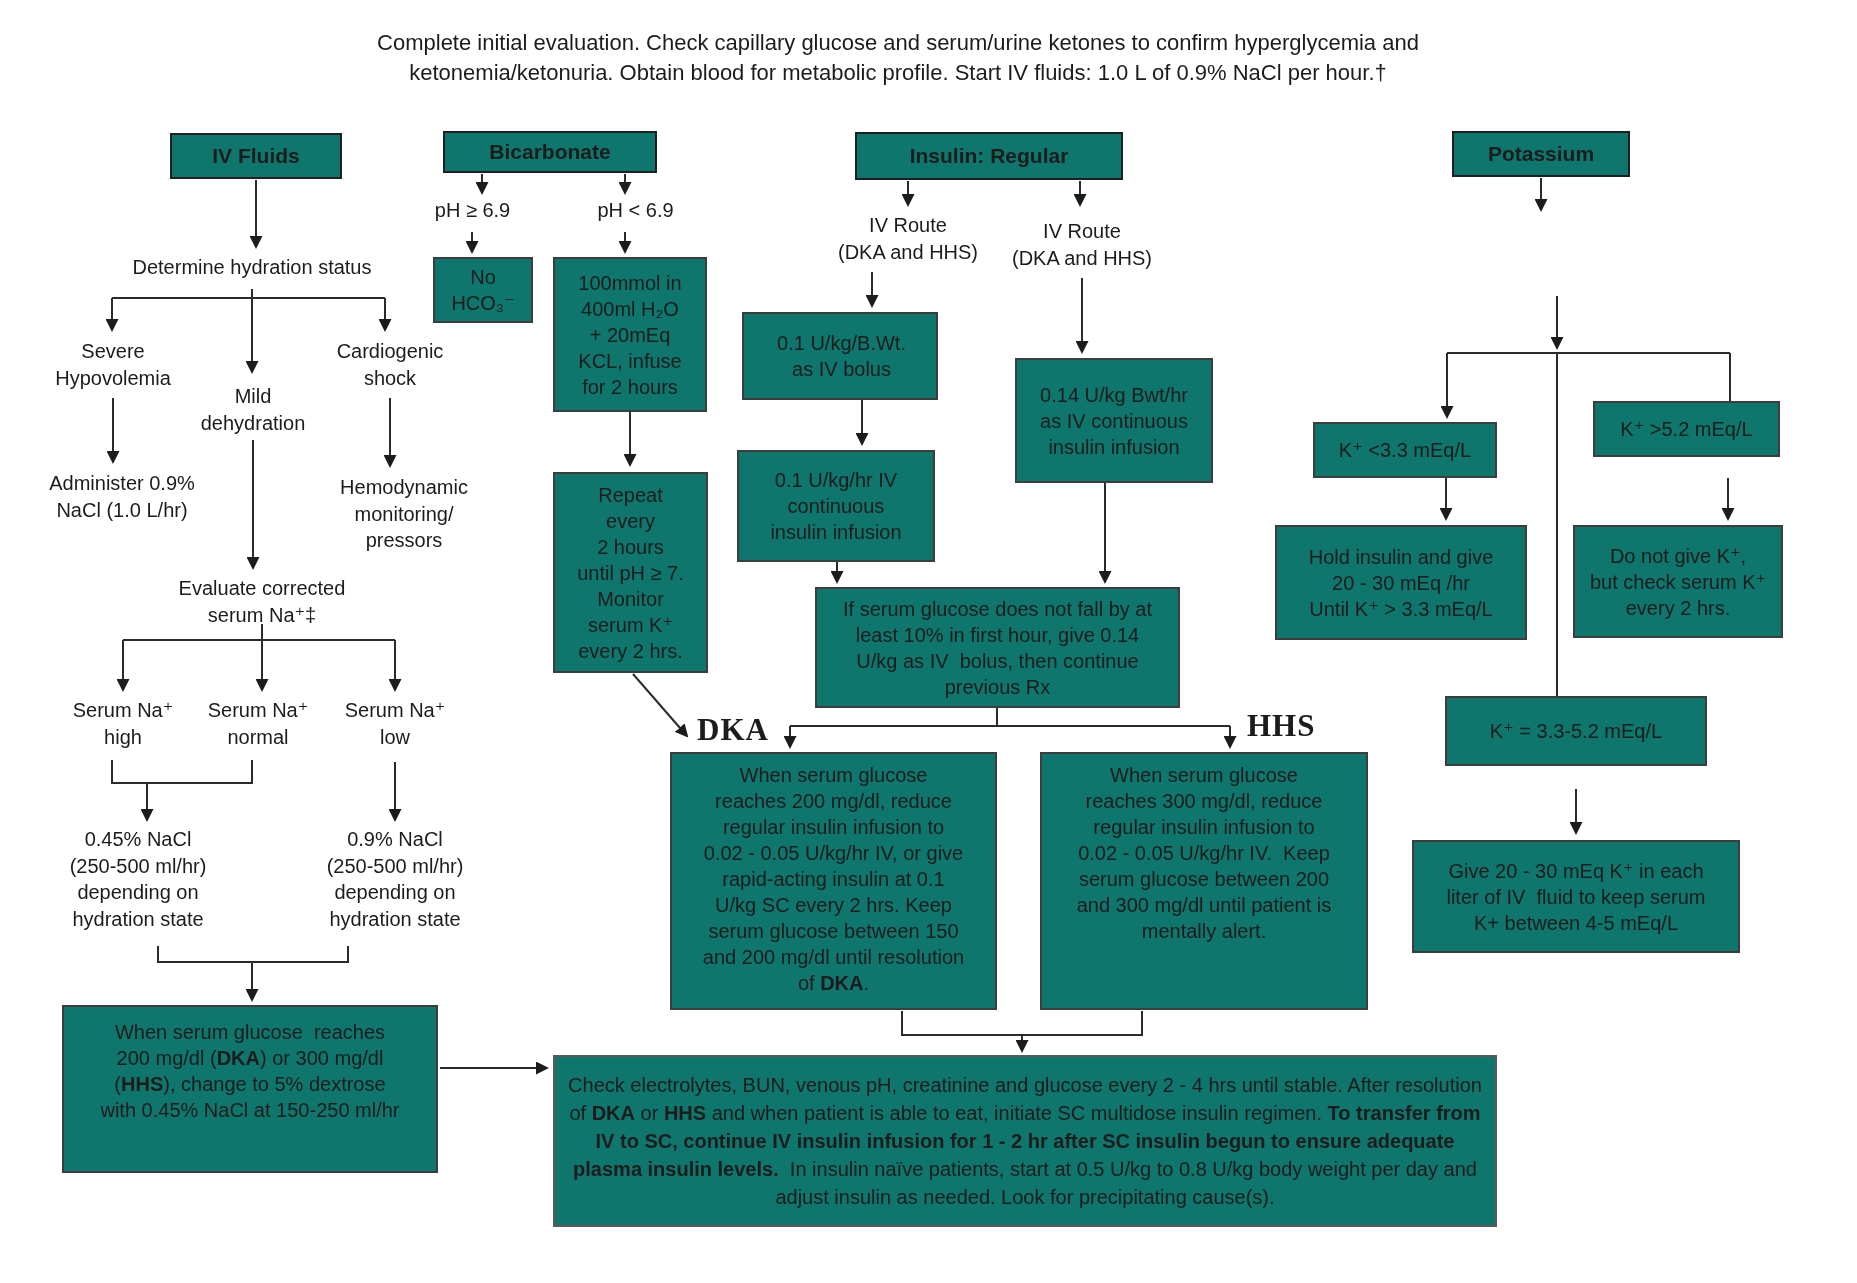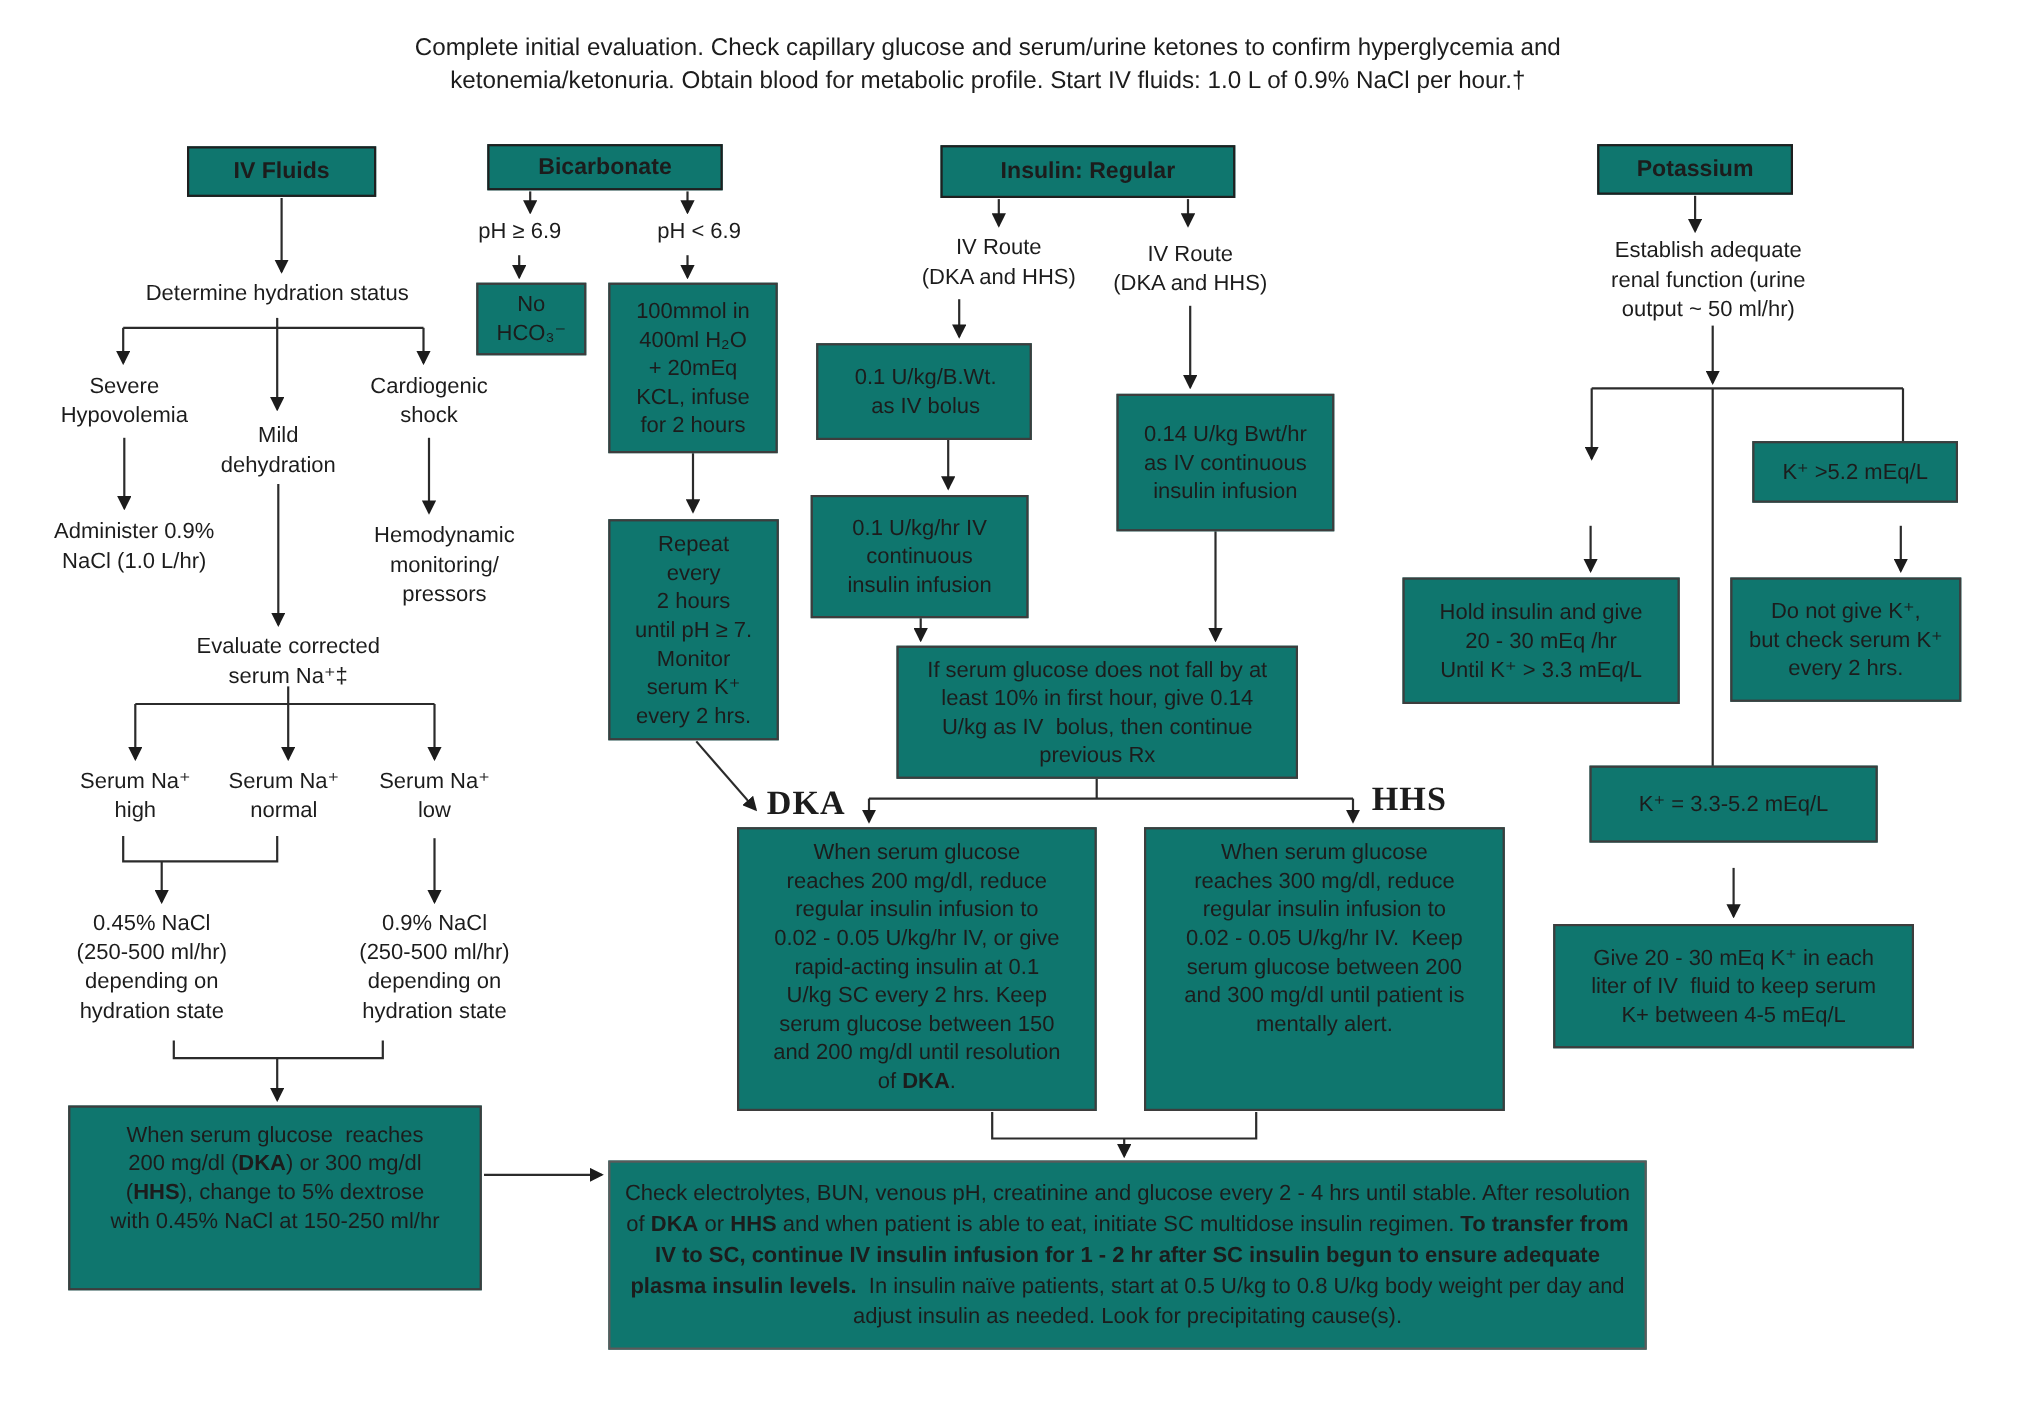--- a/index.html
+++ b/index.html
@@ -186,23 +186,21 @@
   </div>
   <div class="box top-align" style="left:1040px;top:752px;width:328px;height:258px;padding-top:8px;">When serum glucose
 reaches 300 mg/dl, reduce
 regular insulin infusion to
 0.02 - 0.05 U/kg/hr IV.  Keep
 serum glucose between 200
 and 300 mg/dl until patient is
 mentally alert.</div>
 
   <div class="box hd" style="left:1452px;top:131px;width:178px;height:46px;">Potassium</div>
-  <div class="lbl" style="left:1448px;top:215px;width:210px;">Establish adequate
-renal function (urine
-output ~ 50 ml/hr)</div>
+  <div class="box" style="left:1313px;top:422px;width:184px;height:56px;">K⁺ &lt;3.3 mEq/L</div>
   <div class="box" style="left:1593px;top:401px;width:187px;height:56px;">K⁺ &gt;5.2 mEq/L</div>
   <div class="box" style="left:1275px;top:525px;width:252px;height:115px;">Hold insulin and give
 20 - 30 mEq /hr
 Until K⁺ &gt; 3.3 mEq/L</div>
   <div class="box" style="left:1573px;top:525px;width:210px;height:113px;">Do not give K⁺,
 but check serum K⁺
 every 2 hrs.</div>
   <div class="box" style="left:1445px;top:696px;width:262px;height:70px;">K⁺ = 3.3-5.2 mEq/L</div>
   <div class="box" style="left:1412px;top:840px;width:328px;height:113px;">Give 20 - 30 mEq K⁺ in each
 liter of IV  fluid to keep serum

